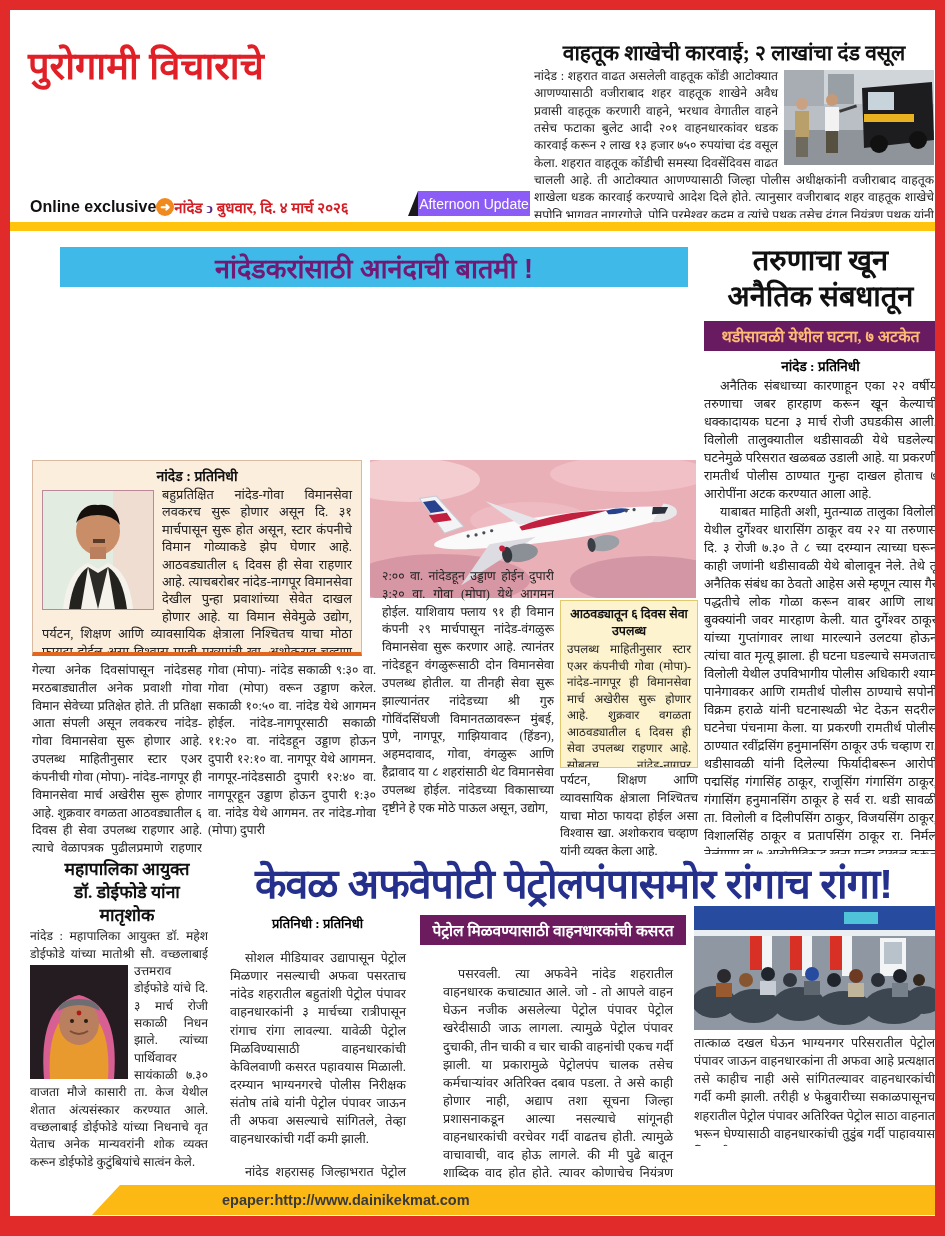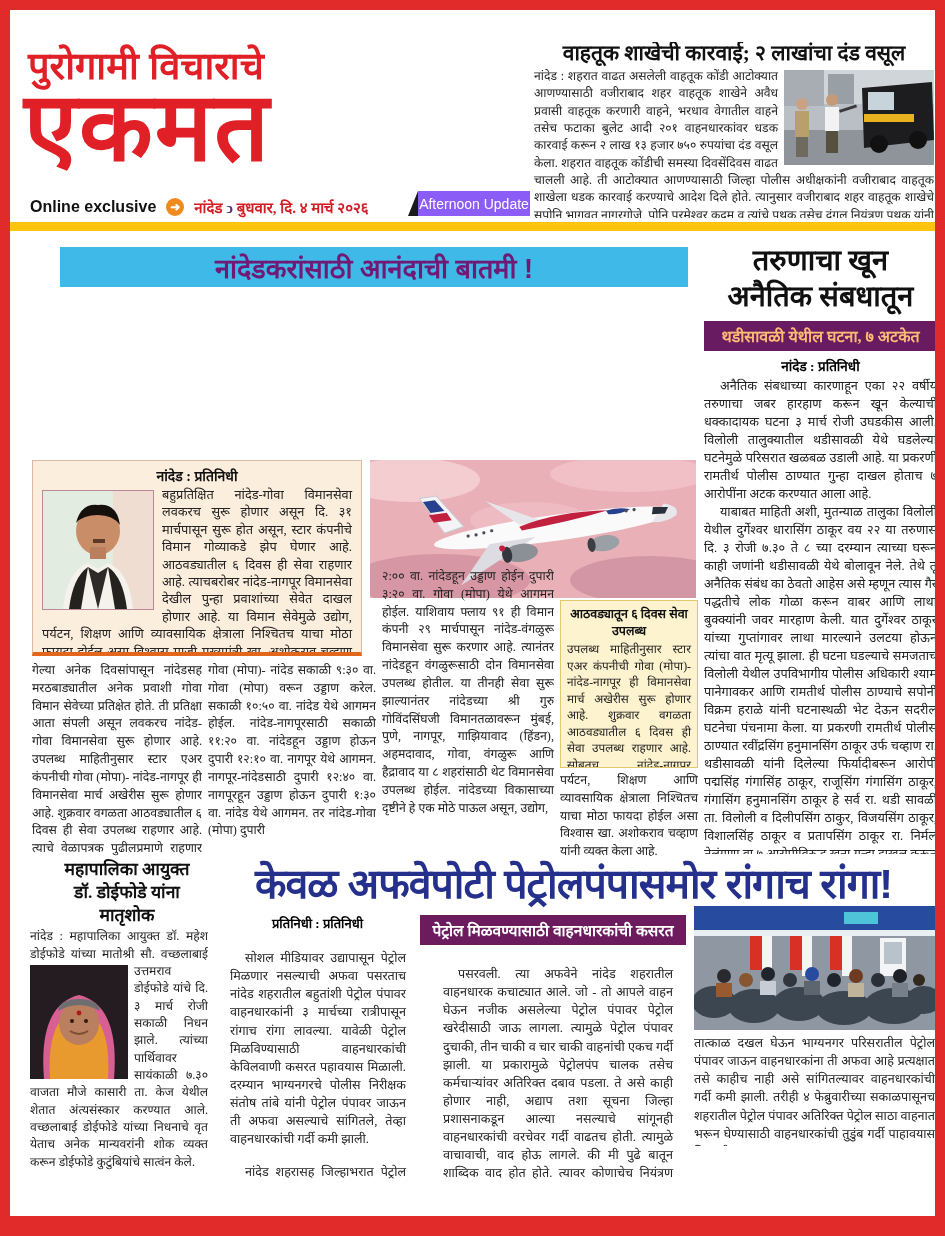--- a/index.html
+++ b/index.html
@@ -8,21 +8,21 @@
   .frame{position:absolute;inset:0;border:10px solid #e12b2b;border-bottom-width:20px;pointer-events:none;z-index:50;}
   .abs{position:absolute;}
   .just{text-align:justify;}
   .clip{overflow:hidden;}
 
   
   .tagline{left:28px;top:38px;width:420px;color:#e01f26;font-weight:bold;font-size:38px;
            font-family:"Liberation Sans","DejaVu Sans",sans-serif;}
   .paper-title{left:24px;top:78px;width:430px;color:#e01f26;font-weight:bold;font-size:96px;line-height:1.05;
            font-family:"Liberation Serif","DejaVu Serif",serif;letter-spacing:2px;}
-  .online-row{left:30px;top:194px;width:520px;height:26px;display:flex;align-items:center;gap:10px;}
+  .online-row{left:30px;top:194px;width:520px;height:26px;display:flex;align-items:center;}
   .online-label{font-family:"Liberation Sans","DejaVu Sans",sans-serif;font-weight:bold;font-size:16px;color:#111;}
   .arrow-badge{width:18px;height:18px;border-radius:50%;background:#f08a1d;color:#fff;font-size:12px;
                display:flex;align-items:center;justify-content:center;font-weight:bold;flex:0 0 auto;}
   .dateline{color:#d21f26;font-weight:bold;font-size:15px;}
   .dateline .mark{color:#5a2d80;font-weight:bold;}
   .afternoon{left:418px;top:191px;width:112px;height:25px;background:#8b5cf6;color:#fff;
              font-family:"Liberation Sans","DejaVu Sans",sans-serif;font-size:14px;display:flex;align-items:center;
              justify-content:center;z-index:2;}
   .afternoon:before{content:"";position:absolute;left:-10px;top:0;border-right:10px solid #1a1a1a;
              border-top:25px solid transparent;}
@@ -91,21 +91,20 @@
   .footer-ribbon .url{margin-left:130px;font-family:"Liberation Sans","DejaVu Sans",sans-serif;
           font-weight:bold;font-size:14.5px;color:#3a3a3a;}
 </style>
 </head>
 <body>
 
 <div class="page">
   <div class="frame"></div>
 
   <div class="abs tagline">पुरोगामी विचाराचे</div>
-  <div class="abs paper-title">एकमत</div>
 
   <div class="abs online-row">
     <span class="online-label">Online exclusive</span>
     <span class="arrow-badge">➜</span>
     <span class="dateline">
       <span>नांदेड</span>
       <span class="mark">ↄ</span>
       <span>बुधवार, दि. ४ मार्च २०२६</span>
     </span>
   </div>
@@ -288,13 +287,16 @@
 
   <div class="abs pcol pcol1 clip">
     <p class="just">सोशल मीडियावर उद्यापासून पेट्रोल मिळणार नसल्याची अफवा पसरताच नांदेड शहरातील बहुतांशी पेट्रोल पंपावर वाहनधारकांनी ३ मार्चच्या रात्रीपासून रांगाच रांगा लावल्या. यावेळी पेट्रोल मिळविण्यासाठी वाहनधारकांची केविलवाणी कसरत पहावयास मिळाली. दरम्यान भाग्यनगरचे पोलीस निरीक्षक संतोष तांबे यांनी पेट्रोल पंपावर जाऊन ती अफवा असल्याचे सांगितले, तेव्हा वाहनधारकांची गर्दी कमी झाली.</p>
     <p class="just">नांदेड शहरासह जिल्हाभरात पेट्रोल पंपाची संख्या लक्षणीय आहे. सध्य परिस्थितीत इराण अमेरिकेच्या सुरू असलेल्या युद्धामुळे पेट्रोलजन्य पदार्थांचे दळणवळण थांबले असल्याचे सांगण्यात येते. ३ मार्चच्या सायंकाळी याच परिस्थितीचा फायदा घेऊन काही समाजकंटकांनी सोशिवल मीडियावर उद्यापासून पेट्रोल मिळणार नसल्याची अफवा</p>
   </div>
   <div class="abs pcol pcol2 clip">
     <p class="just">पसरवली. त्या अफवेने नांदेड शहरातील वाहनधारक कचाट्यात आले. जो - तो आपले वाहन घेऊन नजीक असलेल्या पेट्रोल पंपावर पेट्रोल खरेदीसाठी जाऊ लागला. त्यामुळे पेट्रोल पंपावर दुचाकी, तीन चाकी व चार चाकी वाहनांची एकच गर्दी झाली. या प्रकारामुळे पेट्रोलपंप चालक तसेच कर्मचाऱ्यांवर अतिरिक्त दबाव पडला. ते असे काही होणार नाही, अद्याप तशा सूचना जिल्हा प्रशासनाकडून आल्या नसल्याचे सांगूनही वाहनधारकांची वरचेवर गर्दी वाढतच होती. त्यामुळे वाचावाची, वाद होऊ लागले. की मी पुढे बातून शाब्दिक वाद होत होते. त्यावर कोणाचेच नियंत्रण नव्हते. जो वाहनधारक २ ते ३ दिवसानंतर १ लिटर पेट्रोल घेत असे, तो टँक फुल करून घेऊ लागला. या प्रकाराची माहिती होताच भाग्यनगरचे पोलीस निरीक्षक संतोष तांबे यांनी</p>
   </div>
   <div class="abs pcol pcol3 just clip">तात्काळ दखल घेऊन भाग्यनगर परिसरातील पेट्रोल पंपावर जाऊन वाहनधारकांना ती अफवा आहे प्रत्यक्षात तसे काहीच नाही असे सांगितल्यावर वाहनधारकांची गर्दी कमी झाली. तरीही ४ फेब्रुवारीच्या सकाळपासूनच शहरातील पेट्रोल पंपावर अतिरिक्त पेट्रोल साठा वाहनात भरून घेण्यासाठी वाहनधारकांची तुडुंब गर्दी पाहावयास मिळाली.</div>
 
+  <div class="abs footer-ribbon">
+    <span class="url">epaper:http://www.dainikekmat.com</span>
+  </div>
 </div>
 
 </body></html>

